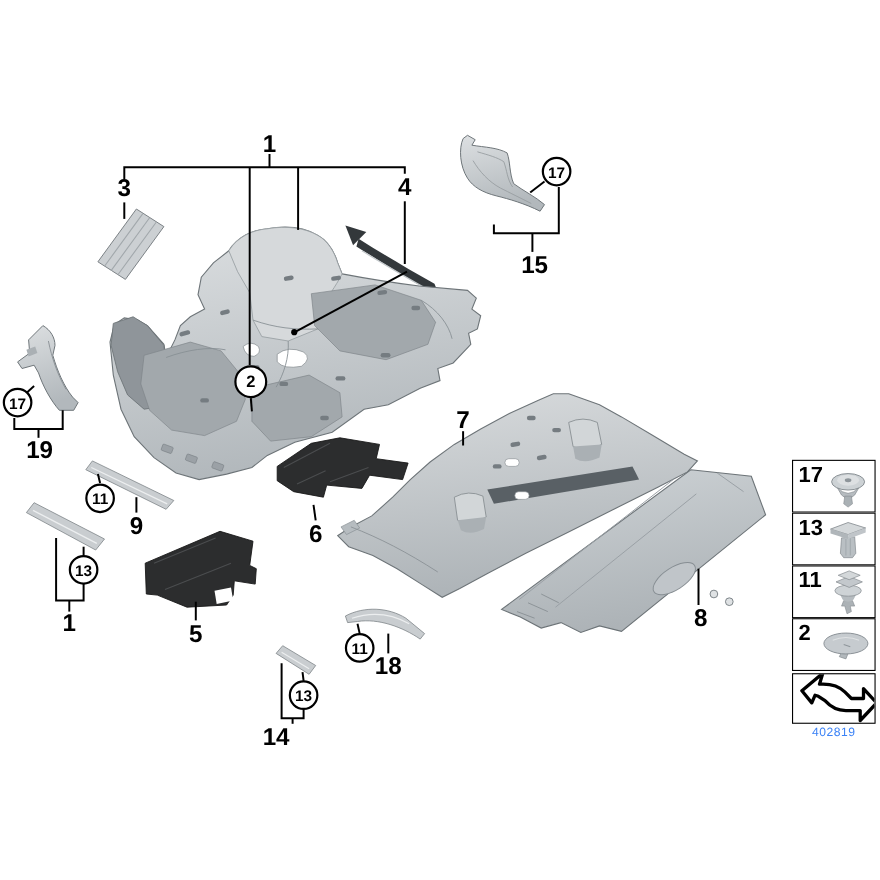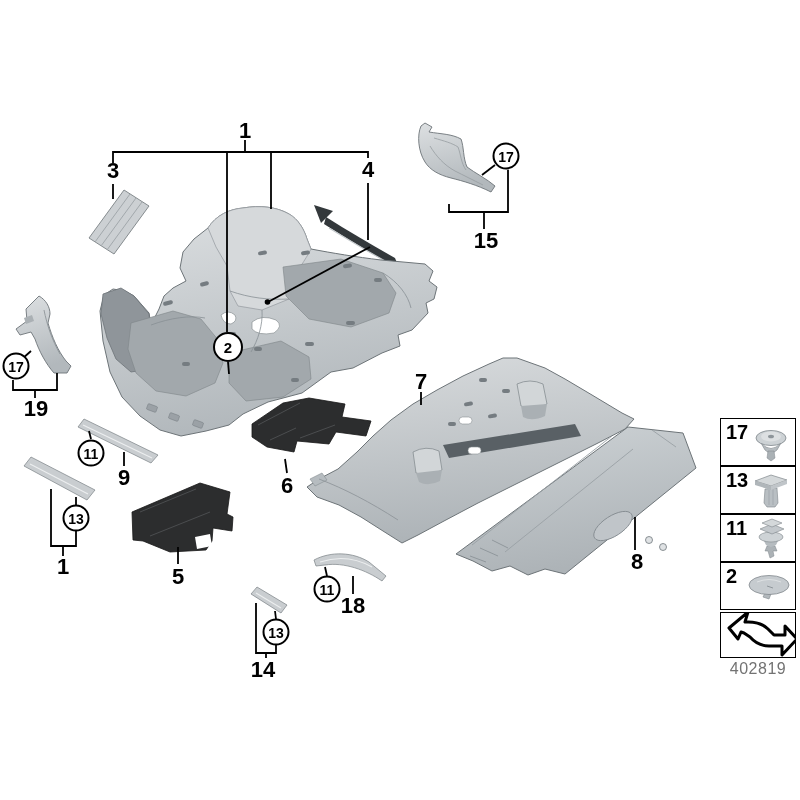--- a/index.html
+++ b/index.html
@@ -9,22 +9,22 @@
   .num{position:absolute;transform:translate(-50%,-50%);font-weight:bold;font-size:22px;
        color:#000;line-height:1;white-space:nowrap;}
   .cir{position:absolute;transform:translate(-50%,-50%);width:27px;height:27px;border:2px solid #000;
        border-radius:50%;background:#fff;display:flex;align-items:center;justify-content:center;
        font-weight:bold;font-size:14px;color:#000;box-sizing:border-box;}
   .cir.big{width:30px;height:30px;font-size:15px;}
   .lbox{position:absolute;left:720px;width:76px;height:48px;border:1.6px solid #000;background:#fff;
         box-sizing:border-box;}
   .lbox .n{position:absolute;left:5px;top:2px;font-weight:bold;font-size:20px;color:#000;}
   .lbox svg{position:absolute;right:2px;top:0;}
-  .dnum{position:absolute;left:716px;top:660px;width:84px;text-align:center;font-size:16px;
-        color:#737373;letter-spacing:0.5px;}
+  .dnum{position:absolute;left:716px;top:660px;width:84px;text-align:center;font-size:11px;
+        color:#3b82f6;letter-spacing:0.5px;}
 </style>
 </head>
 <body>
 
 <div id="stage">
 
 <svg id="art" width="800" height="800" viewBox="0 0 800 800">
   <defs>
     <linearGradient id="gMain" x1="0" y1="0" x2="0.25" y2="1">
       <stop offset="0" stop-color="#dde0e2"></stop>
@@ -201,21 +201,21 @@
 <div class="num" style="left:245px;top:131px">1</div>
 <div class="num" style="left:113px;top:171px">3</div>
 <div class="num" style="left:368px;top:170px">4</div>
 <div class="num" style="left:178px;top:577px">5</div>
 <div class="num" style="left:287px;top:486px">6</div>
 <div class="num" style="left:421px;top:382px">7</div>
 <div class="num" style="left:637px;top:562px">8</div>
 <div class="num" style="left:124px;top:478px">9</div>
 <div class="num" style="left:353px;top:606px">18</div>
 <div class="num" style="left:63px;top:567px">1</div>
-<div class="num" style="left:263px;top:670px">14</div>
+<div class="num" style="left:251px;top:670px">14</div>
 <div class="num" style="left:36px;top:409px">19</div>
 <div class="num" style="left:486px;top:241px">15</div>
 
 <div class="cir big" style="left:228px;top:347px">2</div>
 <div class="cir" style="left:91px;top:453px">11</div>
 <div class="cir" style="left:327px;top:589px">11</div>
 <div class="cir" style="left:76px;top:518px">13</div>
 <div class="cir" style="left:276px;top:632px">13</div>
 <div class="cir" style="left:506px;top:156px">17</div>
 <div class="cir" style="left:16px;top:366px">17</div>

